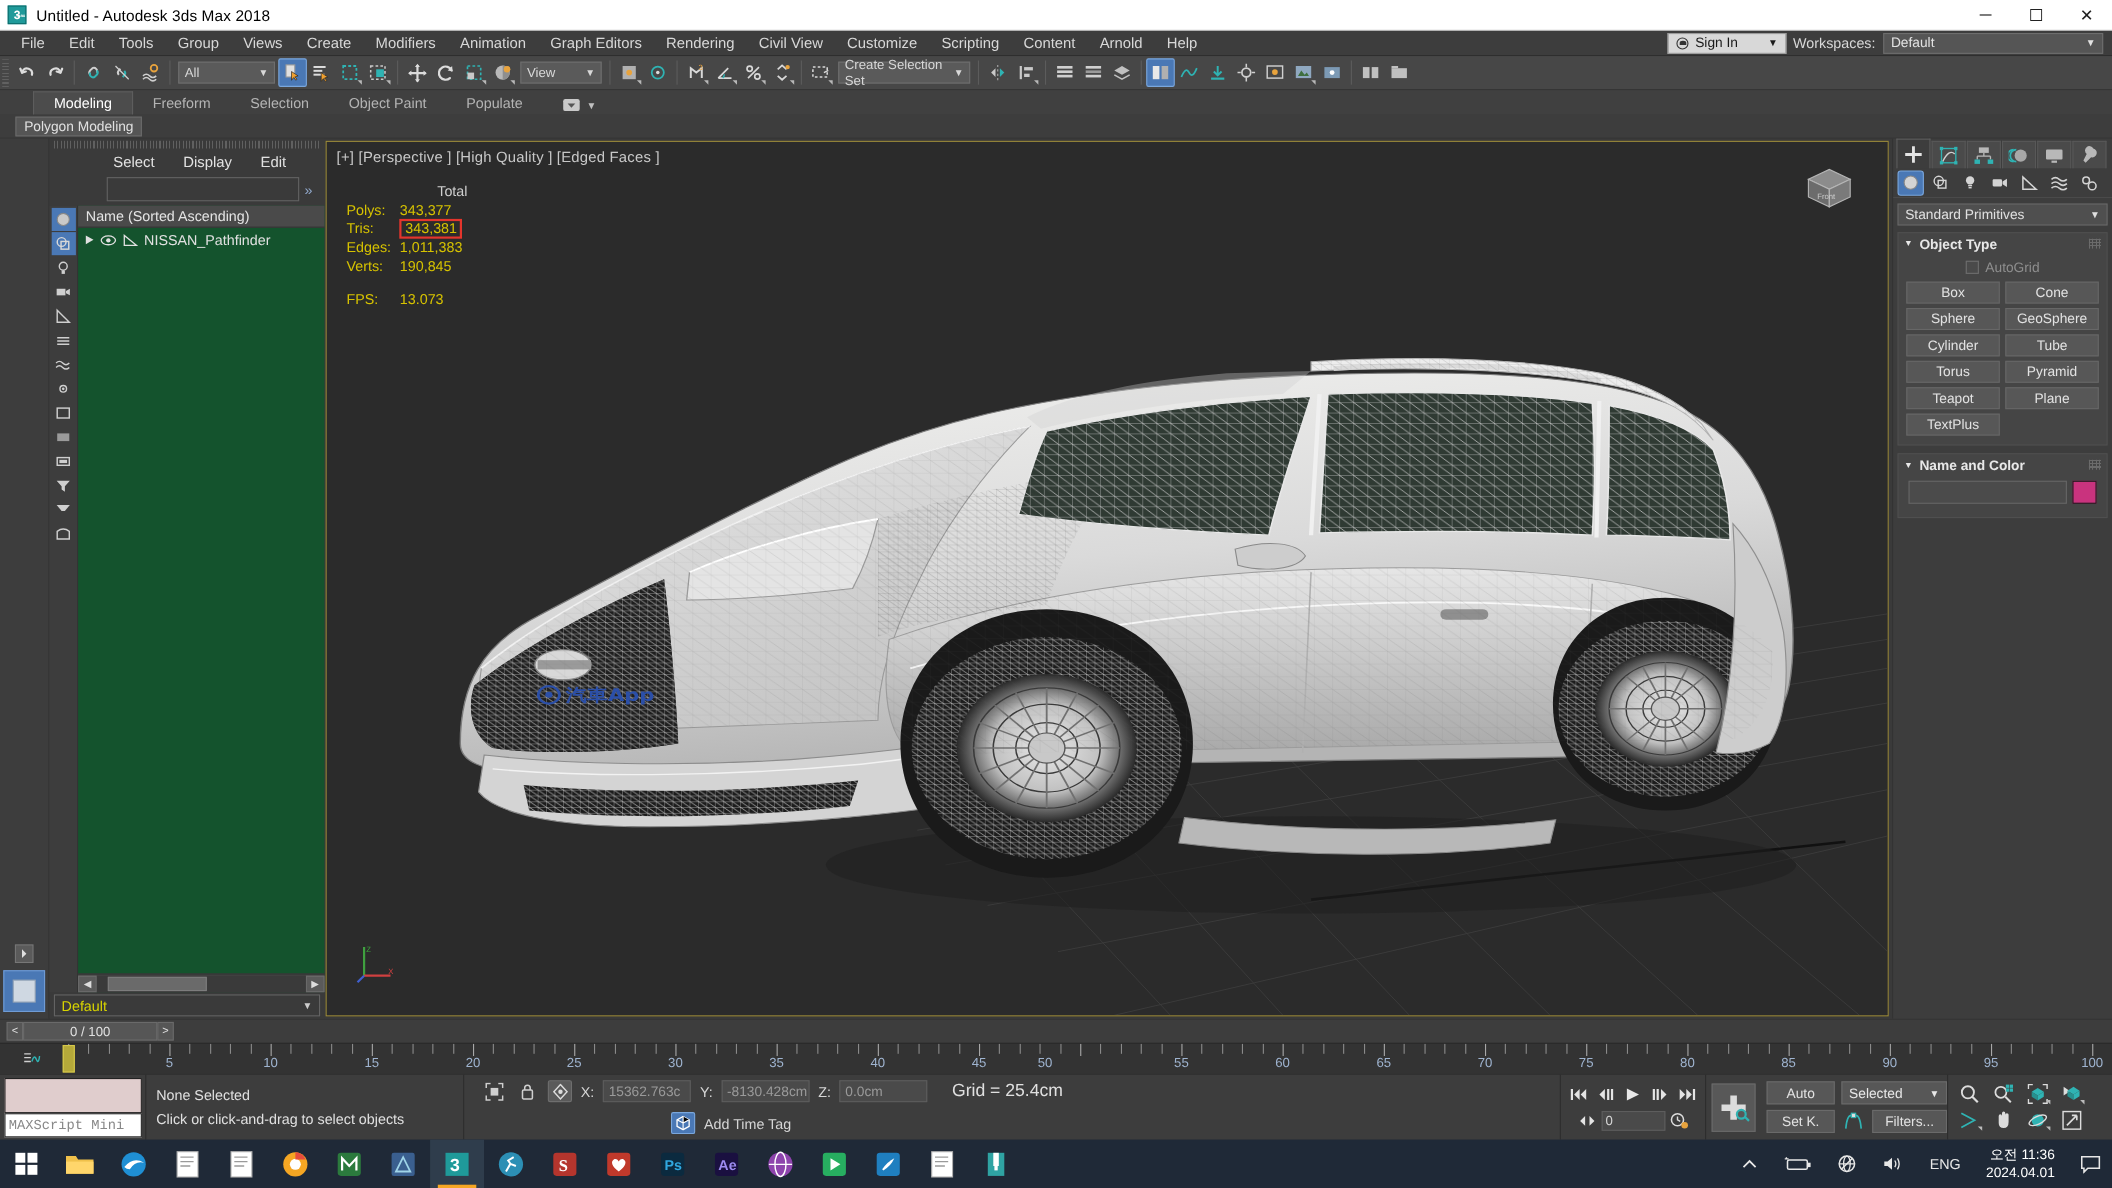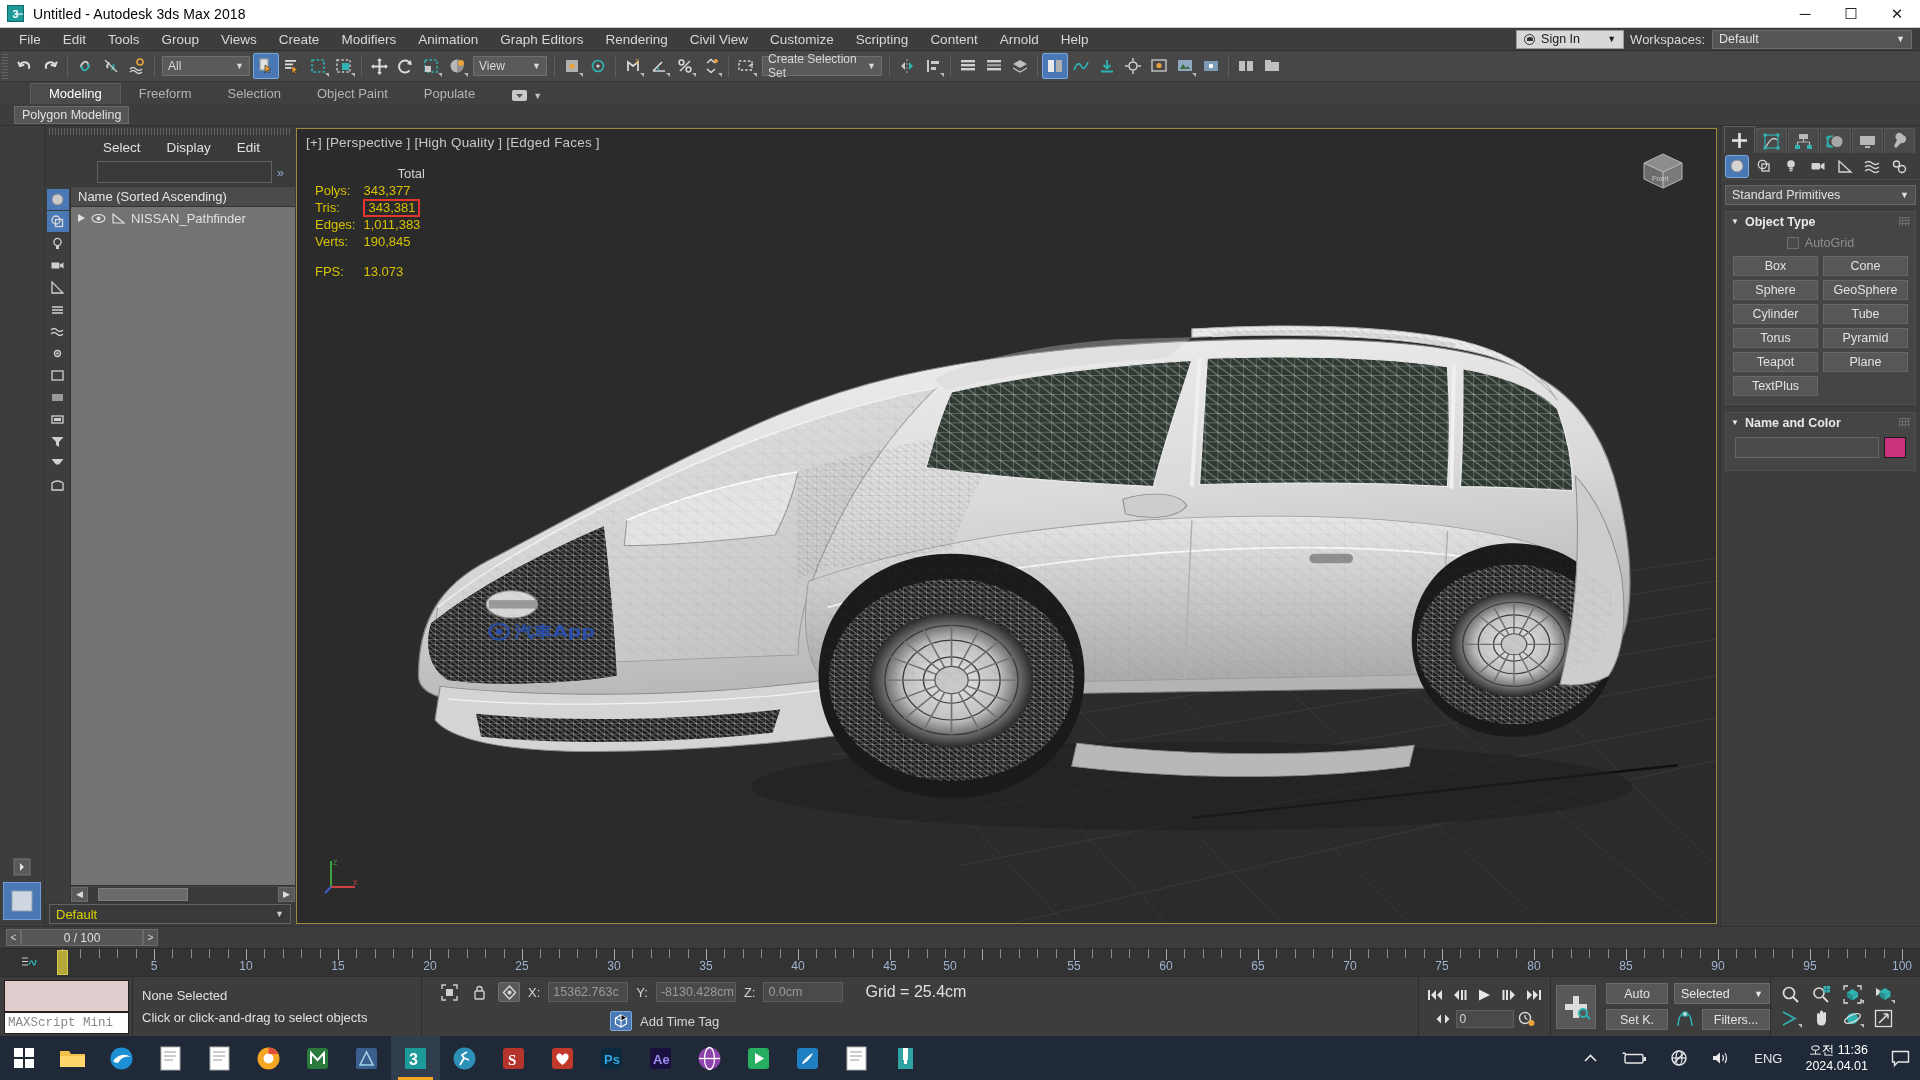--- a/index.html
+++ b/index.html
@@ -99,21 +99,21 @@
            margin:2px 4px 0;opacity:.8;}
   .ex-menu{height:24px;display:flex;align-items:center;gap:26px;padding-left:58px;font-size:13.5px;color:#e2e2e2;}
   .ex-searchrow{display:flex;align-items:center;padding:2px 6px 4px 52px;}
   .ex-search{flex:1;height:22px;background:#3a3a3a;border:1px solid #636363;}
   .ex-chev{color:#8fa6c8;font-size:13px;padding:0 5px;}
   .ex-main{flex:1;display:flex;min-height:0;}
   .ex-icons{width:26px;background:#3d3d3d;display:flex;flex-direction:column;align-items:center;
             padding-top:2px;border-right:1px solid #333;}
   .exi{width:22px;height:21px;display:flex;align-items:center;justify-content:center;color:#cfcfcf;margin-bottom:1px;}
   .exi.sel{background:#4a78b5;}
-  .ex-list{flex:1;background:#737373;display:flex;flex-direction:column;min-width:0;}
+  .ex-list{flex:1;background:#14532d;display:flex;flex-direction:column;min-width:0;}
   .ex-header{height:20px;background:#4a4a4a;border-bottom:1px solid #333;display:flex;align-items:center;
              padding-left:7px;font-size:13px;color:#e4e4e4;}
   .ex-row{height:22px;display:flex;align-items:center;padding-left:6px;gap:5px;font-size:13px;color:#e0e0e0;}
   .ex-rows{flex:1;}
   .ex-scroll{height:17px;background:#444;display:flex;align-items:center;border-top:1px solid #333;}
   .ex-sarrow{width:17px;height:15px;background:#5a5a5a;border:1px solid #6b6b6b;display:flex;
              align-items:center;justify-content:center;font-size:9px;color:#ddd;}
   .ex-sbar{flex:1;height:15px;background:#3a3a3a;position:relative;}
   .ex-sthumb{position:absolute;left:10px;top:1px;width:90px;height:13px;background:#6a6a6a;border:1px solid #7d7d7d;}
   .ex-footer{height:24px;display:flex;align-items:center;padding:0 4px;}

